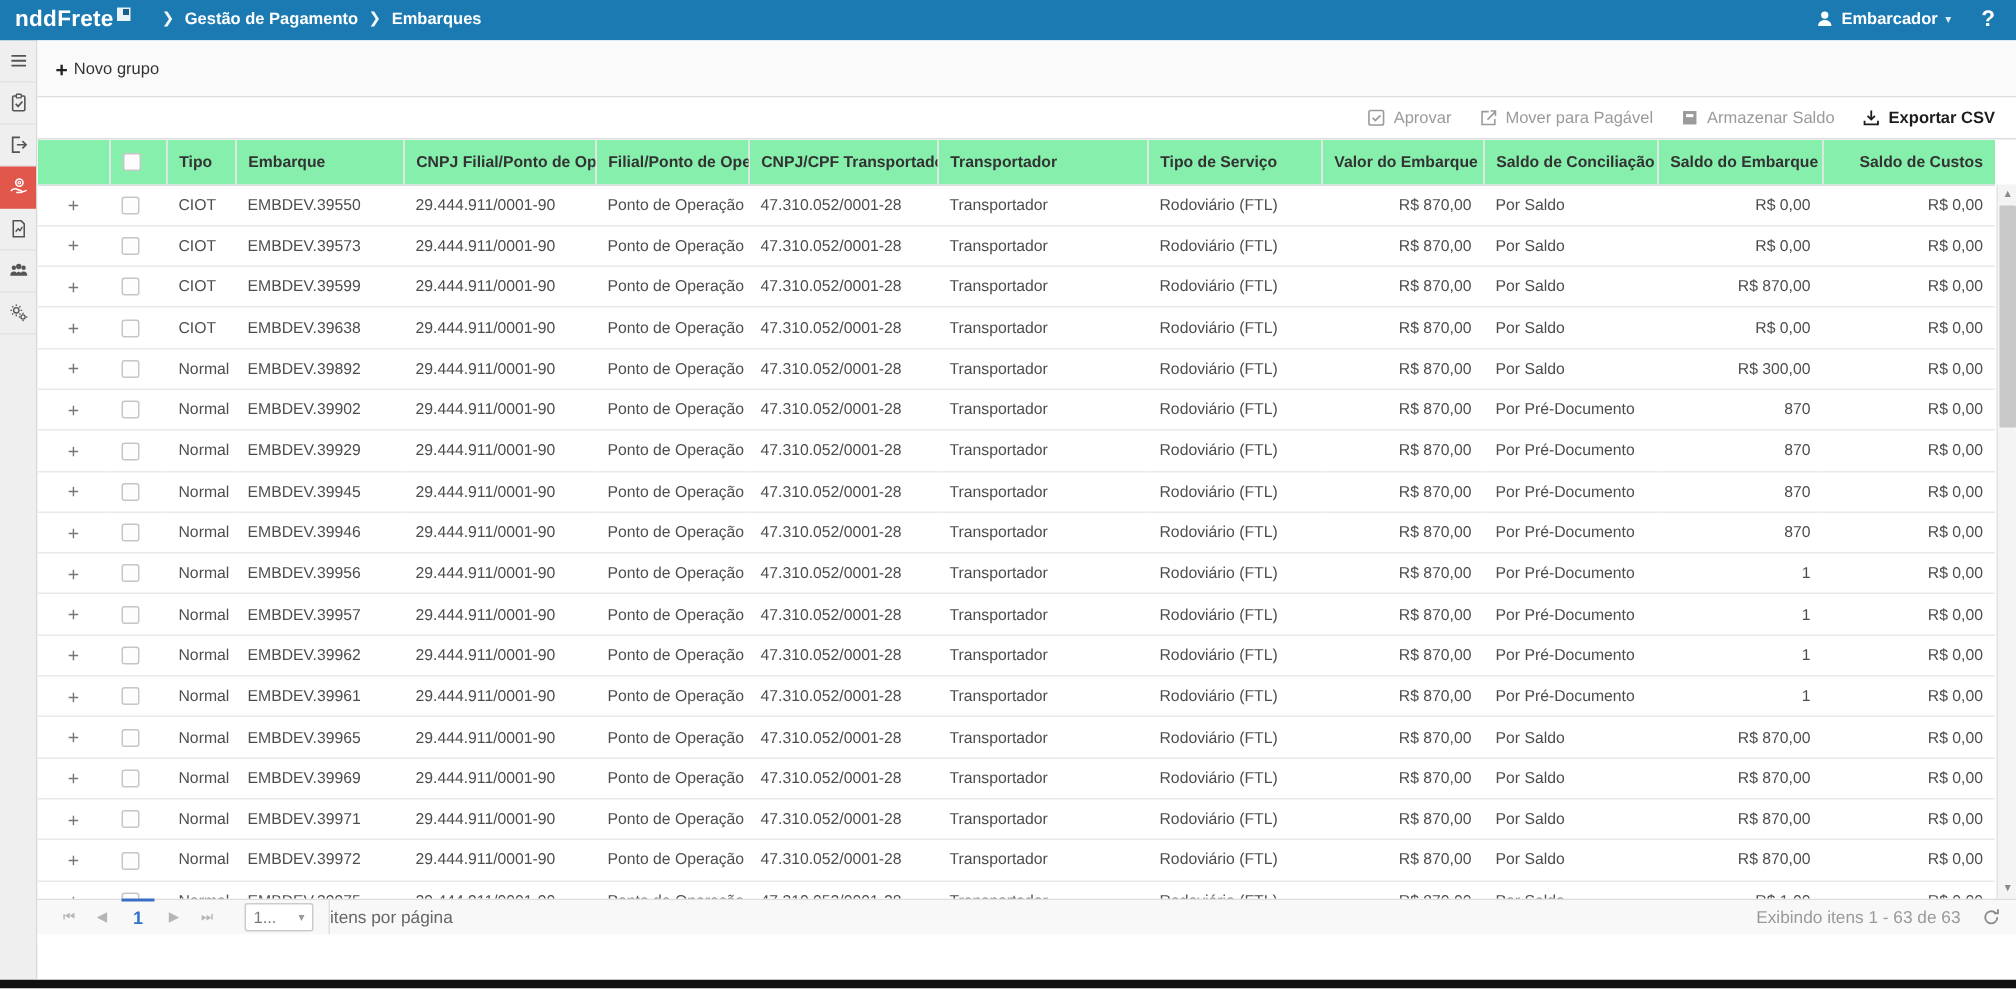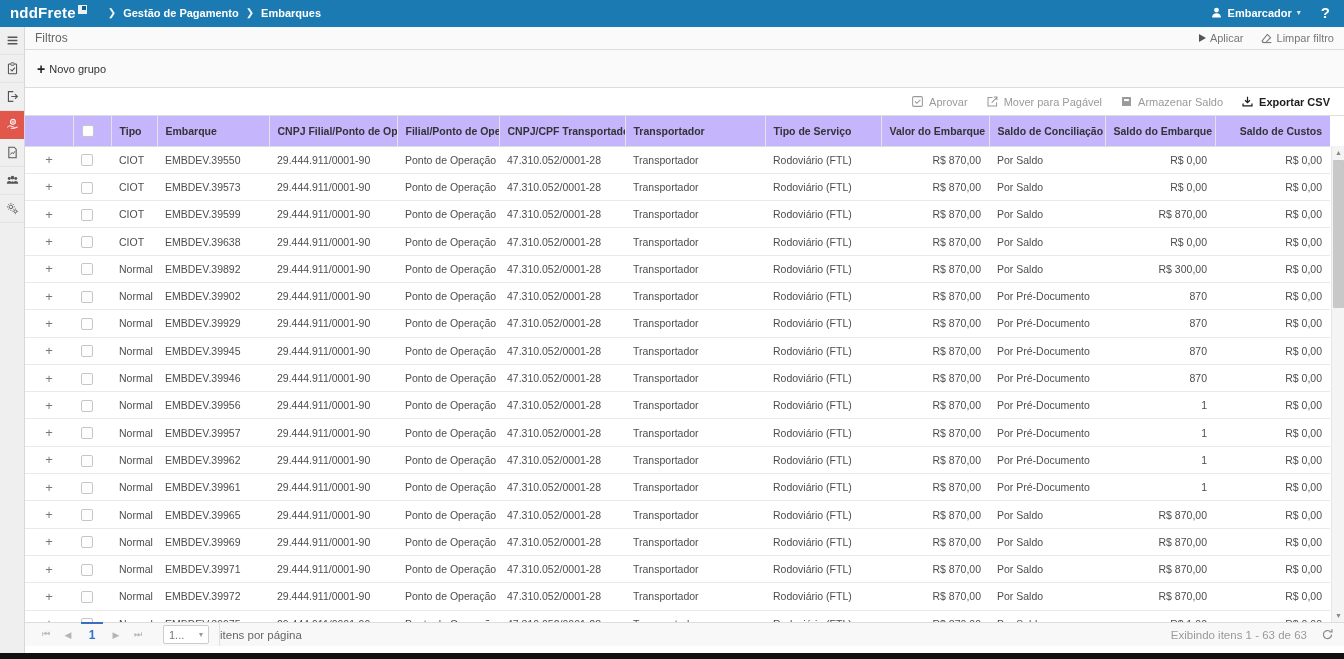--- a/index.html
+++ b/index.html
@@ -38,21 +38,21 @@
 
   
   .toolbar-row { height:27px; display:flex; align-items:center; justify-content:flex-end; gap:18px; padding:0 14px; background:#fff; }
   .tbtn { display:flex; align-items:center; gap:5px; cursor:pointer; }
   .tbtn.disabled { color:#9a9a9a; }
   .tbtn.dark { color:#1d1d1d; font-weight:bold; }
 
   
   .grid-wrap { position:relative; height:507px; overflow:hidden; border-top:1px solid #ddd; }
   table { border-collapse:collapse; table-layout:fixed; width:1305px; }
-  thead th { height:30px; background:#c4b5fd; border-bottom:1px solid #ddd; border-left:1px solid #e3e3e3;
+  thead th { height:30px; background:#86efac; border-bottom:1px solid #ddd; border-left:1px solid #e3e3e3;
     font-size:10.5px; font-weight:bold; color:#333; text-align:left; padding:0 8px; white-space:nowrap; overflow:hidden; cursor:pointer; }
   thead th:first-child { border-left:none; }
   tbody td { height:27.3px; border-bottom:1px solid #e9e9e9; padding:0 8px; font-size:10.5px; color:#4d4d4d;
     white-space:nowrap; overflow:hidden; background:#fff; }
   .num { text-align:right; }
   .c-expand { text-align:center; }
   .expand { color:#777; font-size:13px; cursor:pointer; }
   .cb { display:inline-block; width:12px; height:12px; border:1px solid #c6c6c6; border-radius:2px; background:#fdfdfd; vertical-align:middle; cursor:pointer; }
 
   
@@ -155,36 +155,20 @@
             <path d="M6 2.5v-1.3M6 9.5v1.3M2.5 6H1.2M9.5 6h1.3M3.5 3.5L2.6 2.6M8.5 8.5l.9.9M8.5 3.5l.9-.9M3.5 8.5l-.9.9"></path>
             <circle cx="11.5" cy="11.5" r="1.7"></circle>
             <path d="M11.5 9v-1M11.5 14v1M9 11.5H8M14 11.5h1"></path>
           </g>
         </svg>
     </div>
   </div>
 
   <div class="main">
 
-    <div class="filter-header">
-      <span class="filter-title">Filtros</span>
-      <div class="filter-actions">
-        <span class="flink">
-          <span class="tri-right"></span>
-          <span>Aplicar</span>
-        </span>
-        <span class="flink">
-          <svg class="icon12" viewBox="0 0 16 16">
-              <path d="M9 3l4 4-6 6H4.5l-2-2z" fill="none" stroke="#777" stroke-width="1.3"></path>
-              <path d="M3 13h11" stroke="#777" stroke-width="1.3"></path>
-            </svg>
-          <span>Limpar filtro</span>
-        </span>
-      </div>
-    </div>
     <div class="filter-body">
       <span class="new-group">
         <span class="plus">+</span>
         <span>Novo grupo</span>
       </span>
     </div>
 
     <div class="toolbar-row">
       <span class="tbtn disabled">
         <svg class="icon12" viewBox="0 0 16 16">

